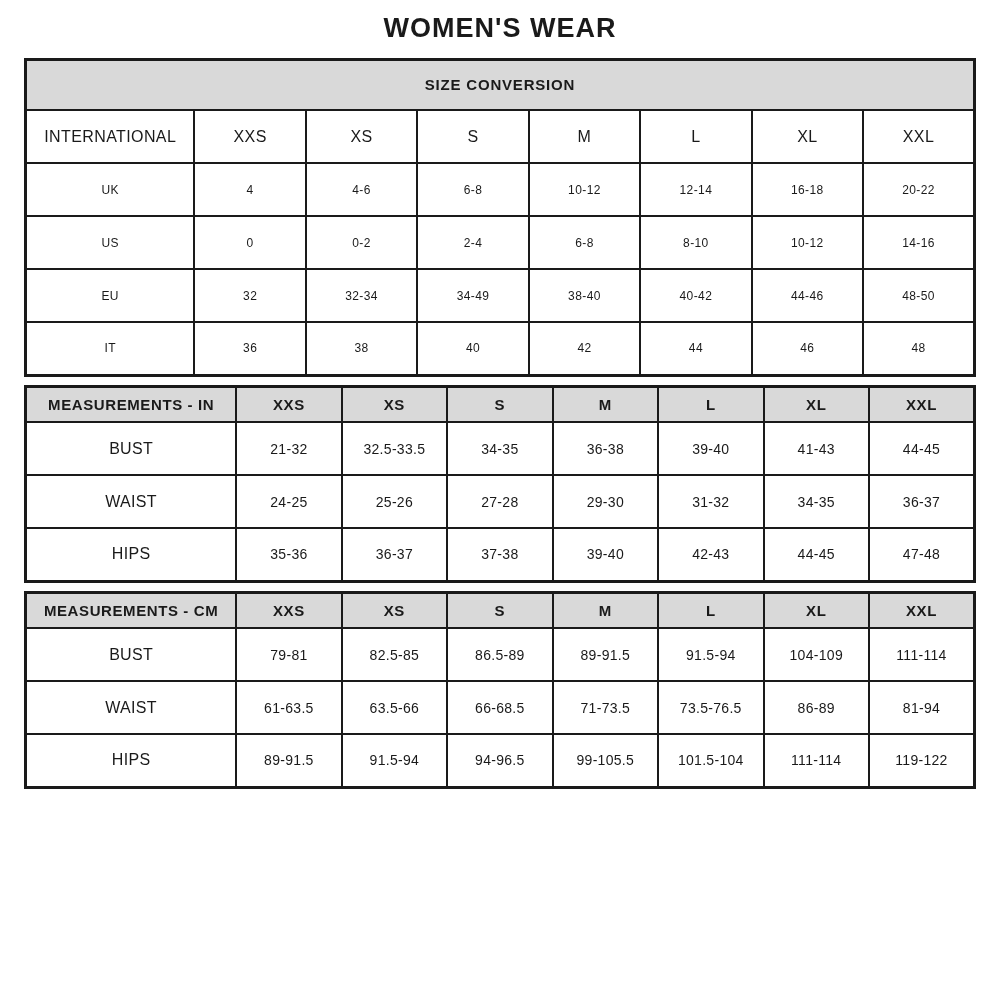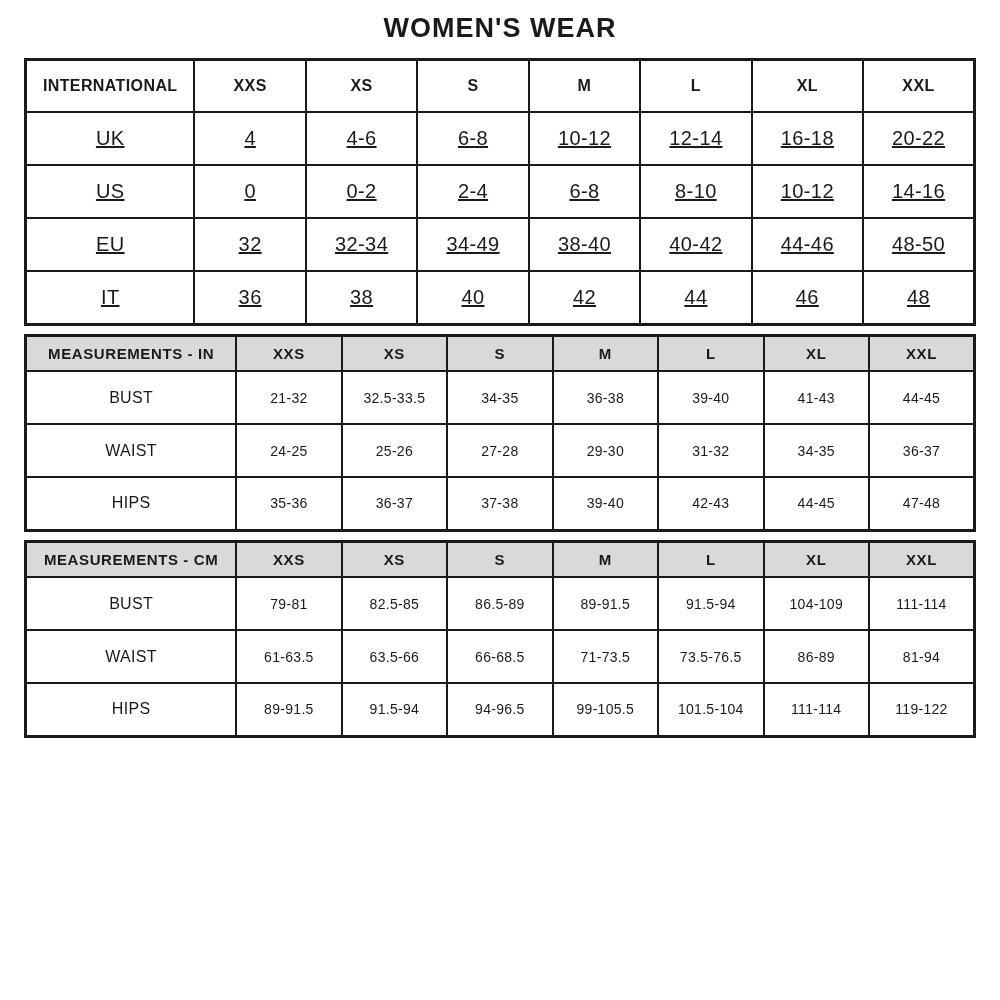--- a/index.html
+++ b/index.html
@@ -50,47 +50,50 @@
 
   
   .t1 td { height: 53px; font-size: 16px; letter-spacing: 0.4px; }
   .t1 .band {
     height: 51px;
     background: var(--header-bg);
     font-weight: bold;
     font-size: 15px;
     letter-spacing: 0.8px;
   }
-  .t1 .head-row td { font-weight: bold; }
+  .t1 .head-row td { font-weight: normal; }
 
   
   .t2 td { height: 53px; letter-spacing: 0.3px; }
   .t2 .head-row td {
     height: 36px;
     background: var(--header-bg);
     font-weight: bold;
     font-size: 15px;
     letter-spacing: 0.6px;
   }
   .t2 .rowlabel { font-size: 16px; }
   .t2 .val { font-size: 14px; }
-  .t1 .rowlabel, .t1 .val { font-size: 20px; text-decoration: underline; }
+  .t1 .rowlabel, .t1 .val { font-size: 12px; }
 </style>
 </head>
 <body>
 
 <div class="page">
   <h1 class="title">WOMEN'S WEAR</h1>
 
   <table class="tbl t1">
     <colgroup>
         <col class="c0">
         <col class="c" span="7">
       </colgroup>
   <tbody>
+        <tr class="band-row">
+          <td class="band" colspan="8">SIZE CONVERSION</td>
+        </tr>
         <tr class="head-row">
           <td class="corner">INTERNATIONAL</td>
           <td class="colhead">XXS</td>
           <td class="colhead">XS</td>
           <td class="colhead">S</td>
           <td class="colhead">M</td>
           <td class="colhead">L</td>
           <td class="colhead">XL</td>
           <td class="colhead">XXL</td>
         </tr>

